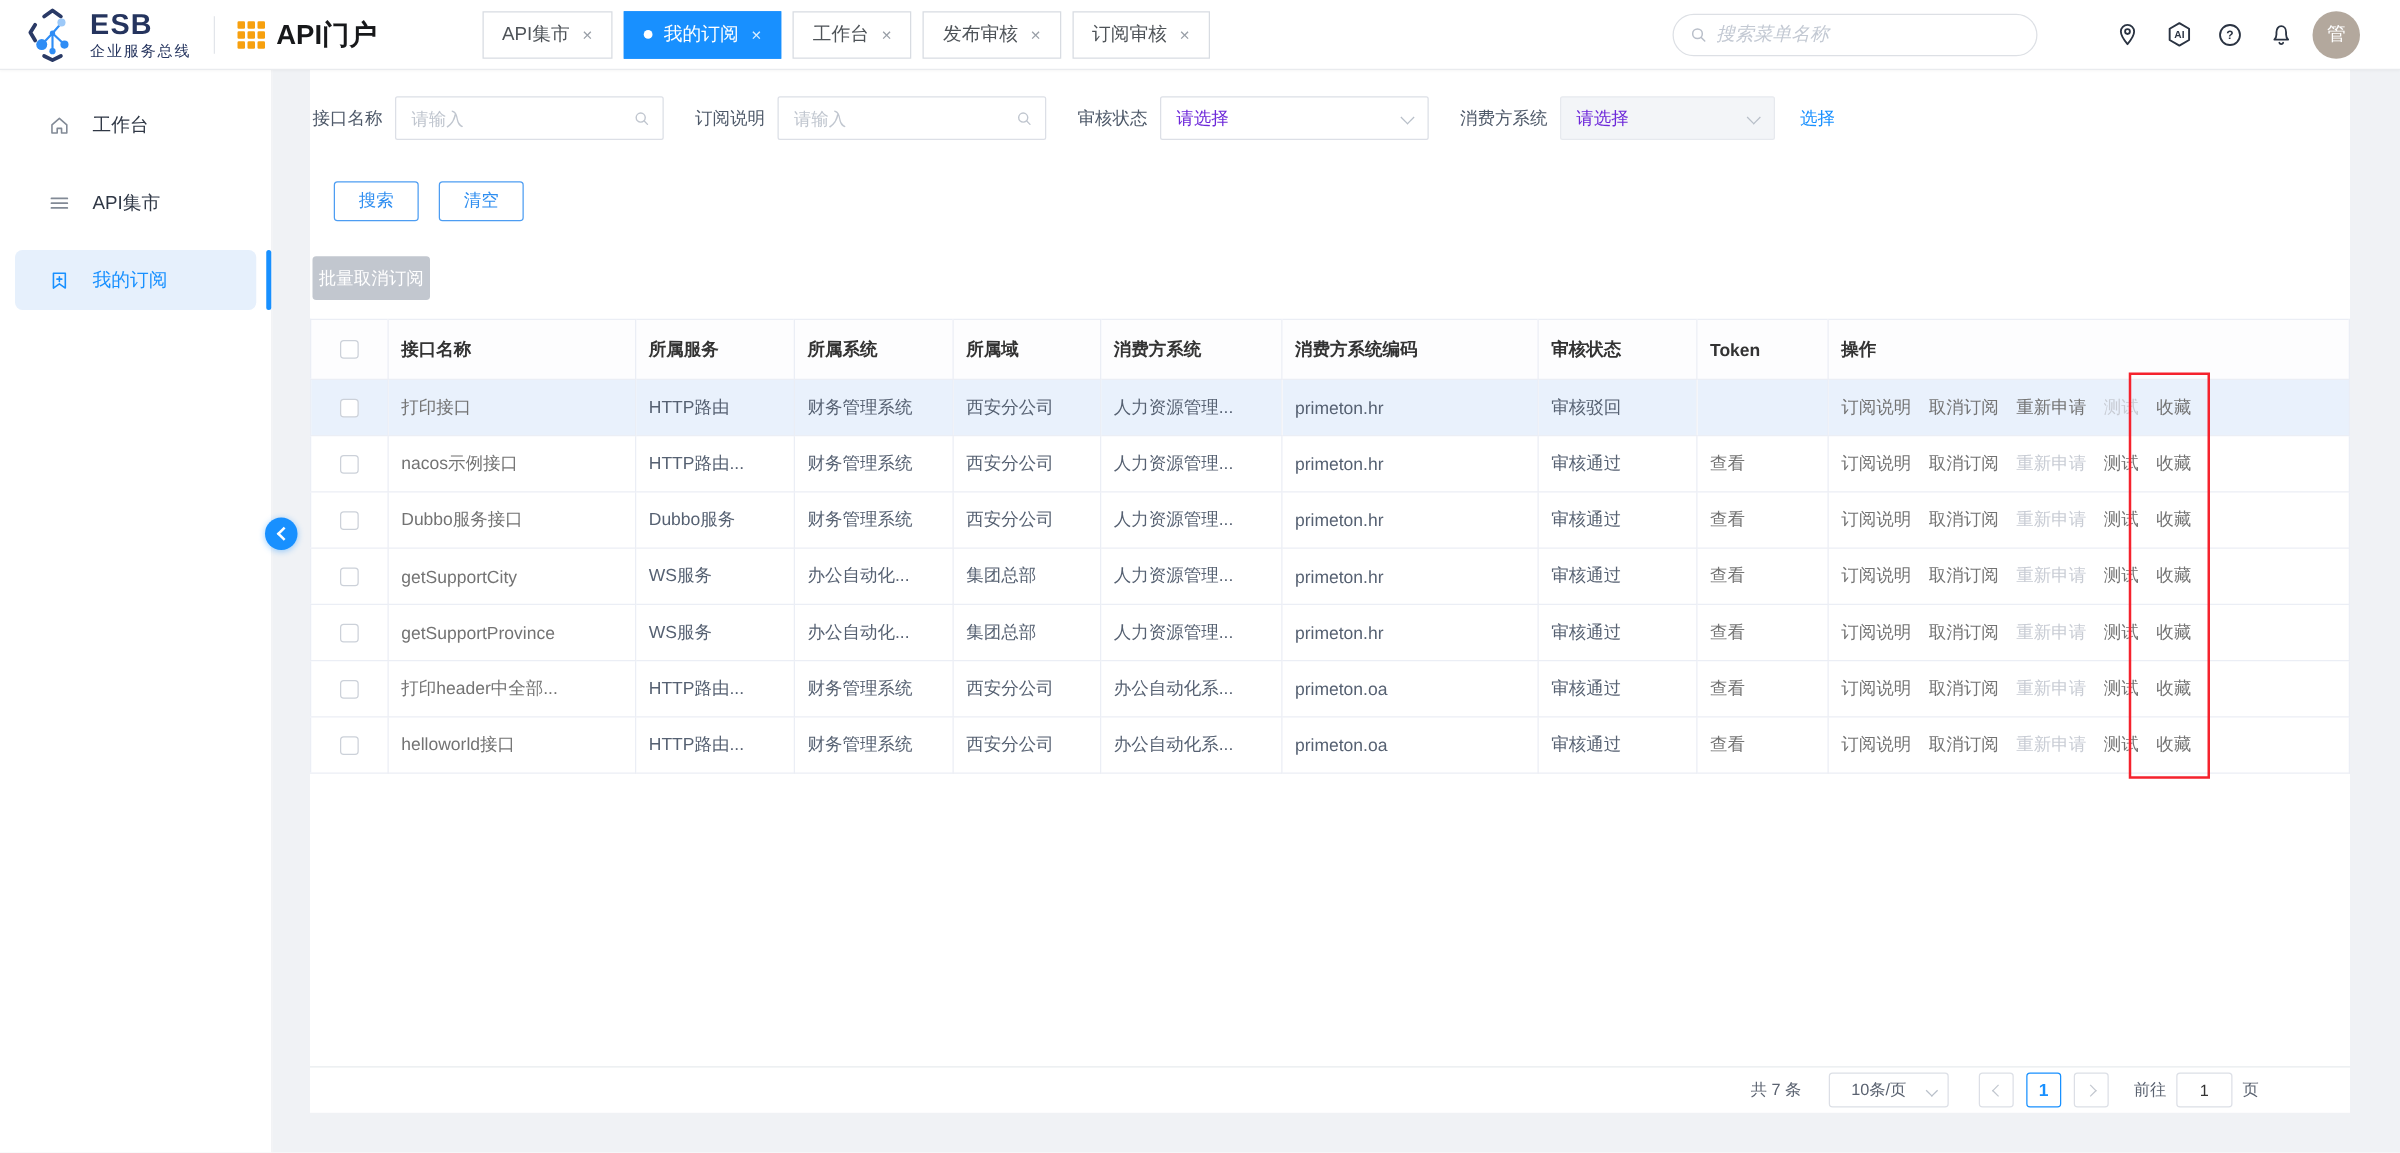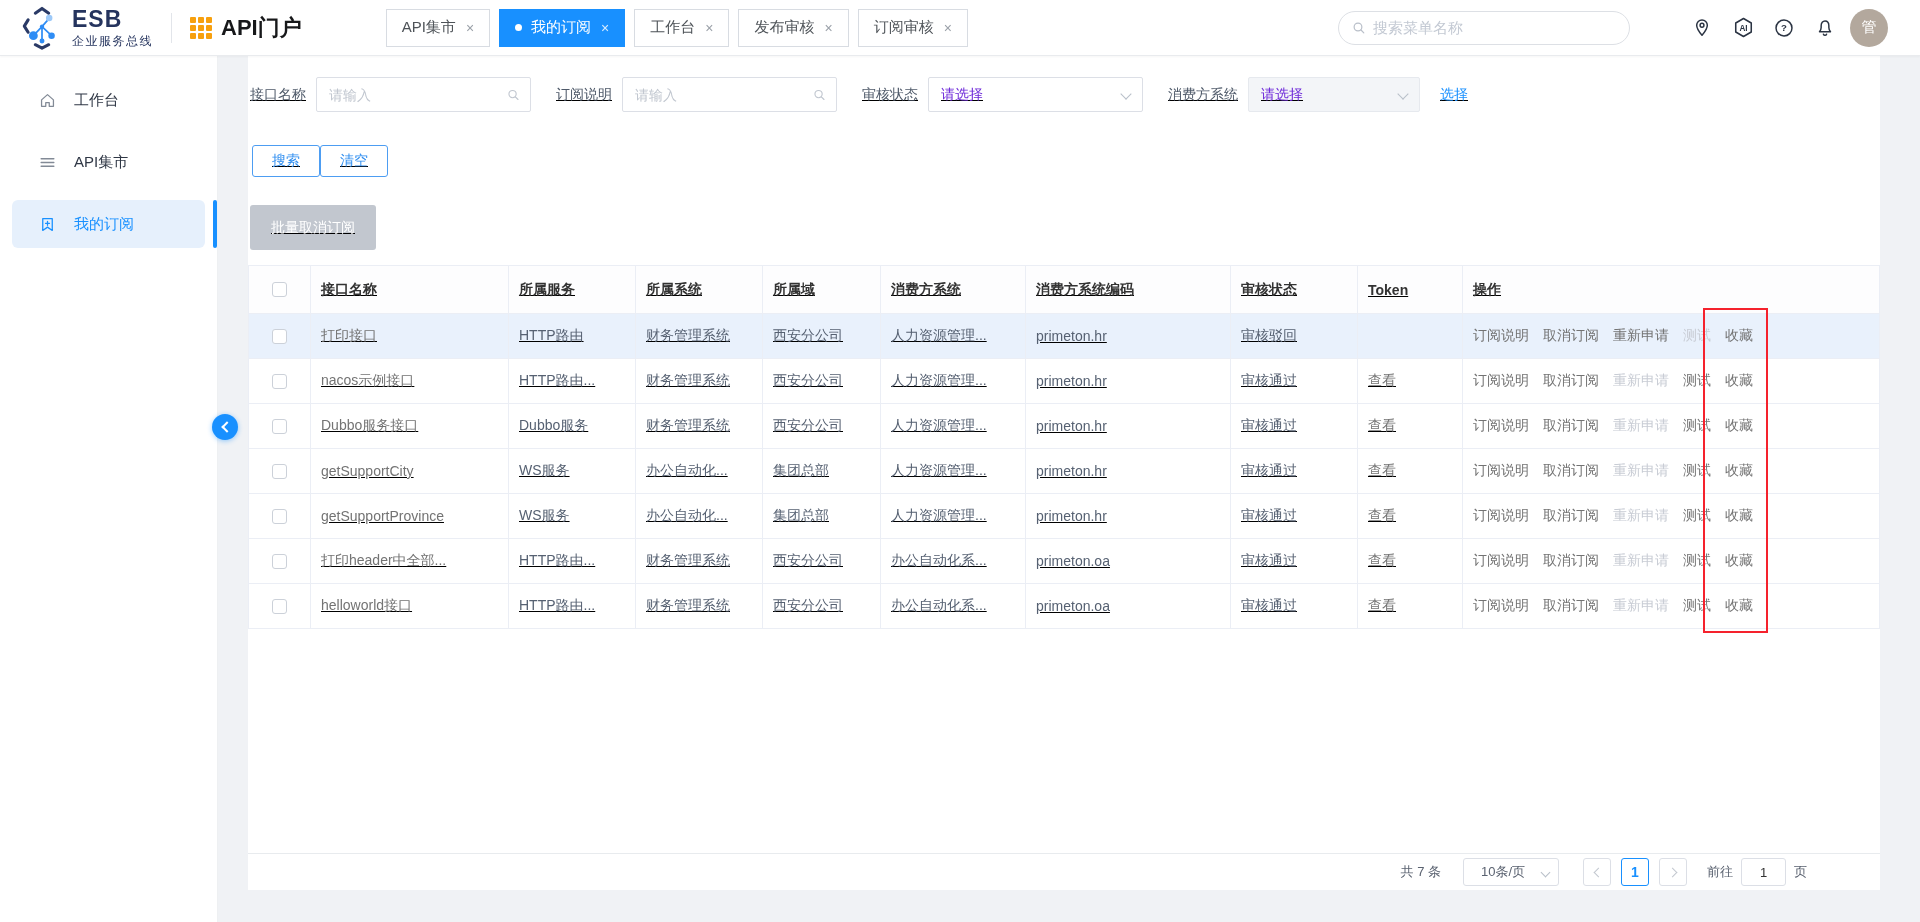--- a/index.html
+++ b/index.html
@@ -22,21 +22,21 @@
   .tabs{display:flex;gap:9px;margin-left:84px;flex:none;}
   .tab{height:38px;display:flex;align-items:center;padding:0 15px;border:1px solid #d8dce2;background:#fff;
        font-size:15px;color:#4e5358;cursor:pointer;white-space:nowrap;}
   .tab .tab-close{margin-left:10px;color:#9aa0a8;font-size:14px;}
   .tab.active{background:#1890ff;border-color:#1890ff;color:#fff;}
   .tab.active .tab-close{color:#d8ecff;}
   .bullet{width:7px;height:7px;border-radius:50%;background:#fff;margin-right:9px;flex:none;}
   .header-right{margin-left:auto;display:flex;align-items:center;}
   .search-pill{width:292px;height:34px;border:1px solid #dde0e5;border-radius:17px;display:flex;align-items:center;
                padding:0 12px;color:#b9bfc9;background:#fff;}
-  .search-pill input{border:none;outline:none;flex:1;margin-left:6px;font-size:15px;color:#ef4444;background:transparent;}
+  .search-pill input{border:none;outline:none;flex:1;margin-left:6px;font-size:15px;color:#ef4444;background:transparent;font-style:italic;}
   .search-pill input::placeholder{color:#c3c9d3;}
   .hdr-icons{display:flex;align-items:center;gap:17px;margin-left:60px;color:#2a3342;}
   .hdr-ic{width:24px;height:24px;display:flex;align-items:center;justify-content:center;cursor:pointer;}
   .avatar{width:38px;height:38px;border-radius:50%;background:#b3a89d;color:#fff;display:flex;align-items:center;
           justify-content:center;font-size:15px;margin-left:13px;cursor:pointer;flex:none;}
 
   
   .sidebar{position:absolute;top:56px;left:0;width:218px;bottom:0;background:#fff;border-right:1px solid #eef0f2;
            padding-top:20px;z-index:10;}
   .side-item{position:relative;height:48px;margin:0 12px 14px;display:flex;align-items:center;padding-left:25px;
@@ -45,42 +45,42 @@
   .side-item.active{background:#e6f0fc;color:#1890ff;}
   .side-item.active .side-icon{color:#1890ff;}
   .side-indicator{position:absolute;right:-12px;top:0;width:4px;height:48px;background:#1890ff;border-radius:2px;}
   .collapse-btn{position:absolute;left:212px;top:414px;width:26px;height:26px;border-radius:50%;background:#1890ff;
                 z-index:40;display:flex;align-items:center;justify-content:center;cursor:pointer;
                 box-shadow:0 1px 5px rgba(24,144,255,.45);}
   .chev-left{width:8px;height:8px;border-left:2px solid #fff;border-bottom:2px solid #fff;transform:rotate(45deg);margin-left:3px;}
 
   
   .main{position:absolute;left:218px;top:56px;right:0;bottom:0;background:#f0f2f5;}
-  .card{position:relative;margin:0 40px 0 30px;height:834px;background:#fff;text-decoration:underline;}
+  .card{position:relative;margin:0 40px 0 30px;height:834px;background:#fff;}
 
   .filters{display:flex;align-items:center;padding:21px 2px 0;}
   .f-group{display:flex;align-items:center;margin-right:25px;}
   .f-label{font-size:14px;color:#4e5969;margin-right:10px;white-space:nowrap;}
   .f-input-wrap{position:relative;}
   .f-input{width:215px;height:35px;border:1px solid #dcdfe6;border-radius:2px;padding:0 32px 0 12px;font-size:14px;
            color:#606266;outline:none;}
   .f-input::placeholder{color:#c0c6cf;}
   .f-search-ic{position:absolute;right:10px;top:50%;transform:translateY(-50%);color:#c0c6cf;display:flex;}
   .f-select{position:relative;width:215px;height:35px;border:1px solid #dcdfe6;border-radius:2px;display:flex;
             align-items:center;padding:0 26px 0 12px;cursor:pointer;background:#fff;}
   .f-select .ph{font-size:14px;color:#6d28d9;white-space:nowrap;}
   .f-select.disabled{background:#f3f5f8;border-color:#e6e9ee;cursor:not-allowed;width:172px;}
   .css-chev{position:absolute;right:12px;top:12px;width:8px;height:8px;border-right:1.5px solid #b8bfc9;
             border-bottom:1.5px solid #b8bfc9;transform:rotate(45deg);}
   .choose-link{font-size:14px;color:#1890ff;cursor:pointer;margin-left:-5px;white-space:nowrap;}
 
-  .btn-row{display:flex;margin-top:33px;padding:0 4px;}
+  .btn-row{display:flex;gap:16px;margin-top:33px;padding:0 19px;}
   .btn-outline{height:32px;padding:0 19px;border:1px solid #4d9df2;border-radius:3px;background:#fff;color:#2f8ef0;
                font-size:14px;cursor:pointer;}
-  .batch-btn{display:block;margin:28px 0 0 2px;height:45px;padding:0 21px;background:#c2c7cf;border:none;
+  .batch-btn{display:block;margin:28px 0 0 2px;height:35px;padding:0 5px;background:#c2c7cf;border:none;
              border-radius:3px;color:#fff;font-size:14px;}
 
   
   .table-wrap{position:relative;margin-top:15px;}
   table{width:100%;border-collapse:collapse;table-layout:fixed;border:1px solid #ebeef5;}
   th,td{border-right:1px solid #ebeef5;border-bottom:1px solid #ebeef5;padding:0 10px;text-align:left;
         overflow:hidden;white-space:nowrap;}
   th{height:48px;font-size:14px;font-weight:600;color:#333;background:#fdfdfe;}
   td{height:45px;font-size:14px;color:#566172;}
   tr.highlight td{background:#e9f1fc;}

